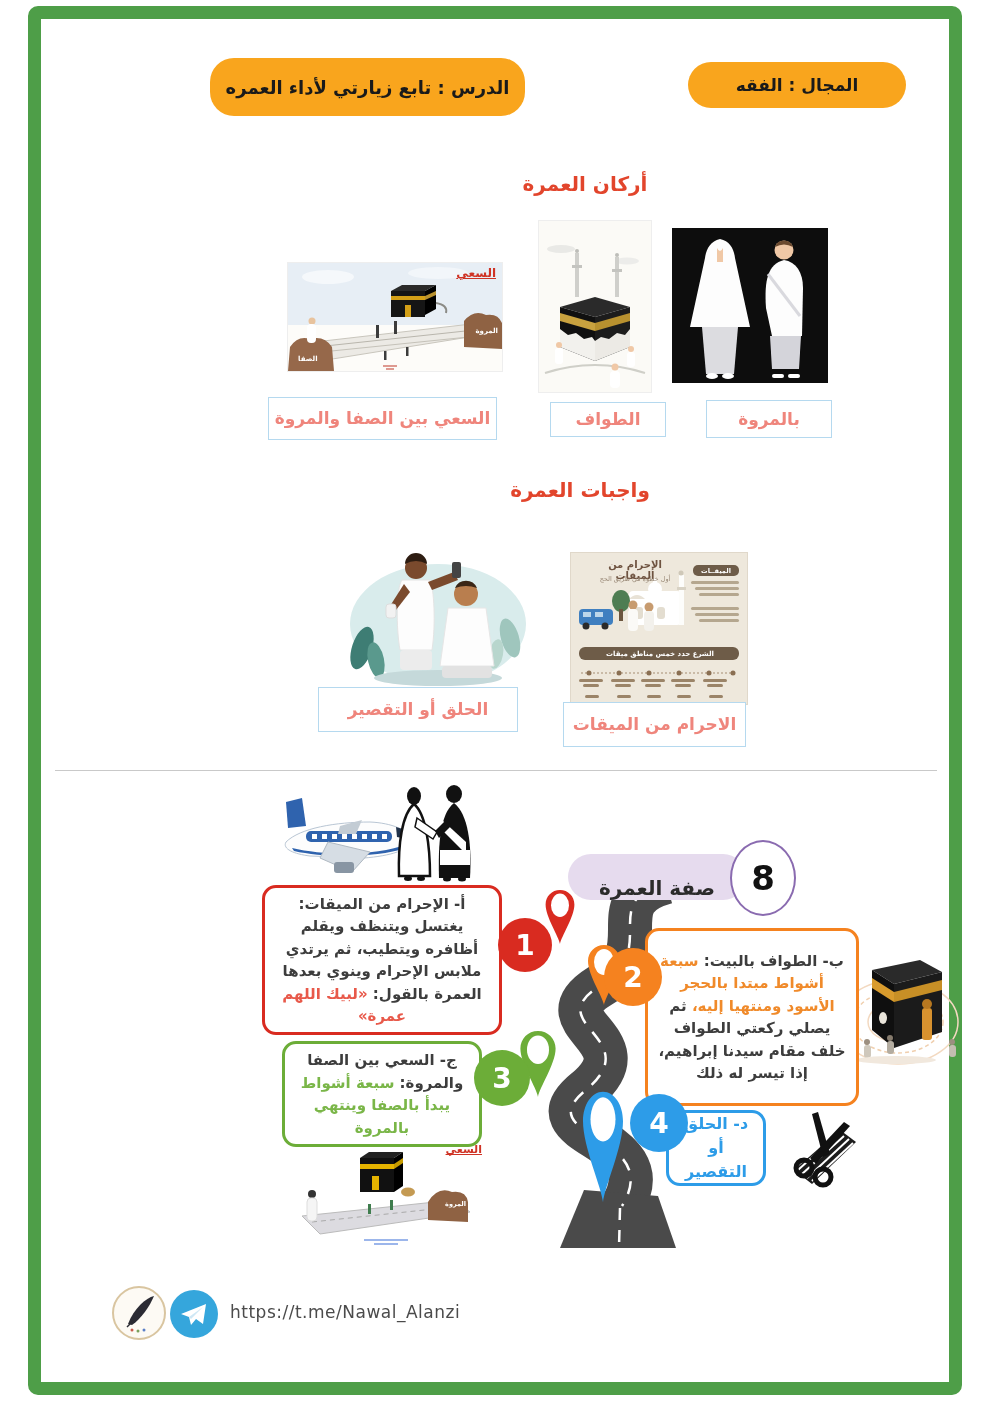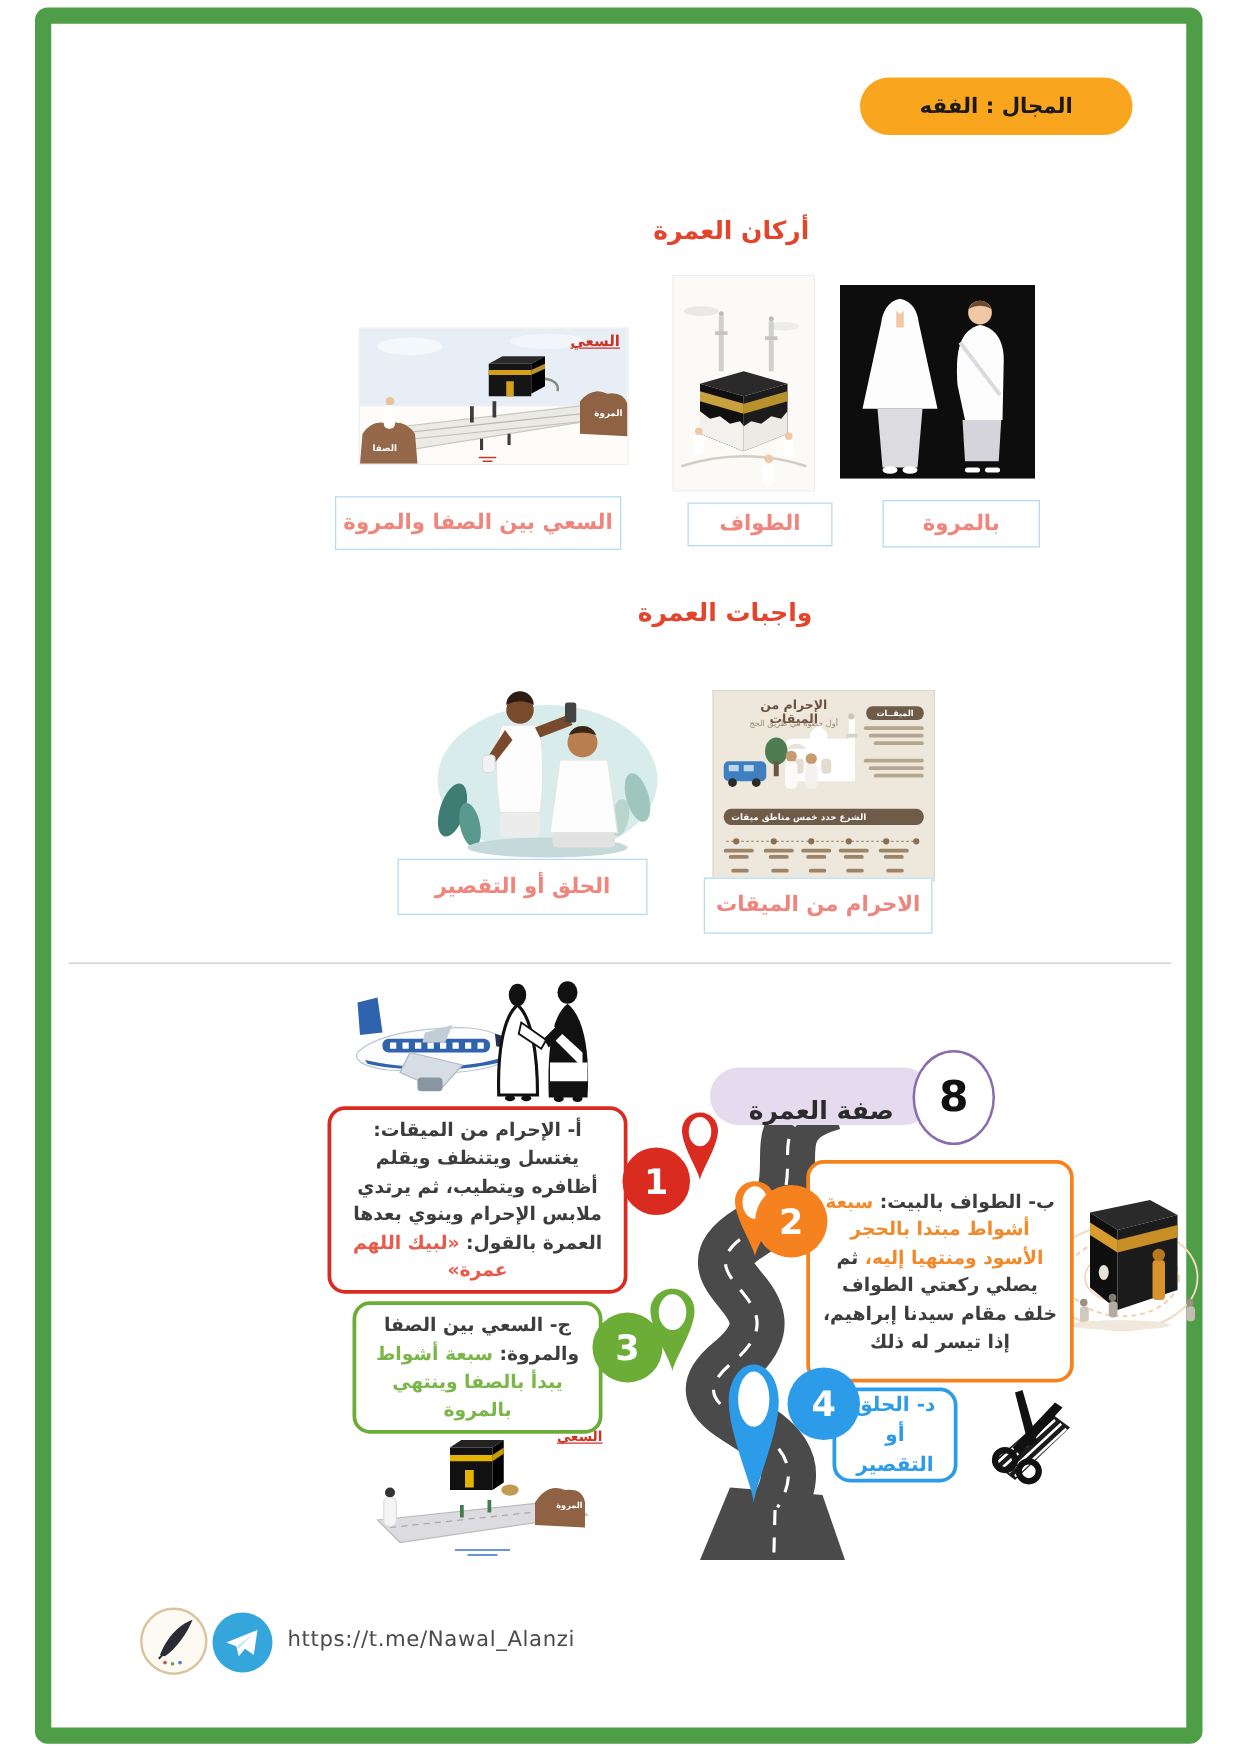--- a/index.html
+++ b/index.html
@@ -30,20 +30,23 @@
 </style>
 </head>
 <body>
 
 <div class="page">
 
   <div class="abs frame"></div>
 
   <div class="abs pill" style="left:688px; top:62px; width:218px; height:46px; font-size:17px;" dir="rtl">
     <span>المجال : الفقه</span>
+  </div>
+  <div class="abs pill" style="left:210px; top:58px; width:315px; height:58px; font-size:18px;" dir="rtl">
+    <span>الدرس : تابع زيارتي لأداء العمره</span>
   </div>
 
   <div class="abs sec-title" style="left:460px; top:172px; width:250px;" dir="rtl">أركان العمرة</div>
 
   <div class="abs" style="left:672px; top:228px; width:156px; height:155px;">
     <svg width="156" height="155" viewBox="0 0 156 155">
       <rect width="156" height="155" fill="#0d0d0d"></rect>
       <ellipse cx="48" cy="27" rx="6.5" ry="8.5" fill="#f0c8a6"></ellipse>
       <path d="M48 11 C38 13 34 22 33 30 L18 99 L78 99 L63 30 C62 21 58 13 48 11 Z" fill="#fdfdfd"></path>
       <path d="M45 20 Q48 26 51 20 L51 34 L45 34 Z" fill="#f0c8a6"></path>
@@ -185,21 +188,21 @@
         <rect x="128" y="40" width="40" height="3" rx="1.5"></rect>
           <rect x="120" y="54" width="48" height="3" rx="1.5"></rect>
         <rect x="124" y="60" width="44" height="3" rx="1.5"></rect>
           <rect x="128" y="66" width="40" height="3" rx="1.5"></rect>
       </g>
       <rect x="122" y="12" width="46" height="11" rx="5" fill="#6e5c48"></rect>
     </svg>
     <div class="abs" style="left:16px; top:6px; width:96px; font-size:10px; font-weight:bold; color:#6e5340; text-align:center;" dir="rtl">الإحرام من الميقات</div>
     <div class="abs" style="left:16px; top:22px; width:96px; font-size:6.5px; color:#9a8a78; text-align:center;" dir="rtl">أول خطوة في طريق الحج</div>
     <div class="abs" style="left:124px; top:14px; width:42px; font-size:6.5px; color:#fff; font-weight:bold; text-align:center;" dir="rtl">الميقــات</div>
-    <div class="abs" style="left:14px; top:97px; width:150px; font-size:7px; color:#fff; font-weight:bold; text-align:left;" dir="rtl">الشرع حدد خمس مناطق ميقات</div>
+    <div class="abs" style="left:14px; top:97px; width:150px; font-size:7px; color:#fff; font-weight:bold; text-align:center;" dir="rtl">الشرع حدد خمس مناطق ميقات</div>
   </div>
 
   <div class="abs" style="left:338px; top:528px; width:194px; height:164px; background:#fff;">
     <svg width="194" height="164" viewBox="0 0 194 164">
       <ellipse cx="100" cy="96" rx="88" ry="60" fill="#d9ecec"></ellipse>
       <ellipse cx="24" cy="120" rx="10" ry="22" fill="#3e7d74" transform="rotate(18 24 120)"></ellipse>
       <ellipse cx="38" cy="132" rx="8" ry="18" fill="#5a998d" transform="rotate(-12 38 132)"></ellipse>
       <ellipse cx="172" cy="110" rx="9" ry="20" fill="#9fc6bd" transform="rotate(-16 172 110)"></ellipse>
       <ellipse cx="158" cy="126" rx="7" ry="15" fill="#b8d6cd" transform="rotate(10 158 126)"></ellipse>
       <ellipse cx="100" cy="150" rx="64" ry="8" fill="#c5d9da"></ellipse>

